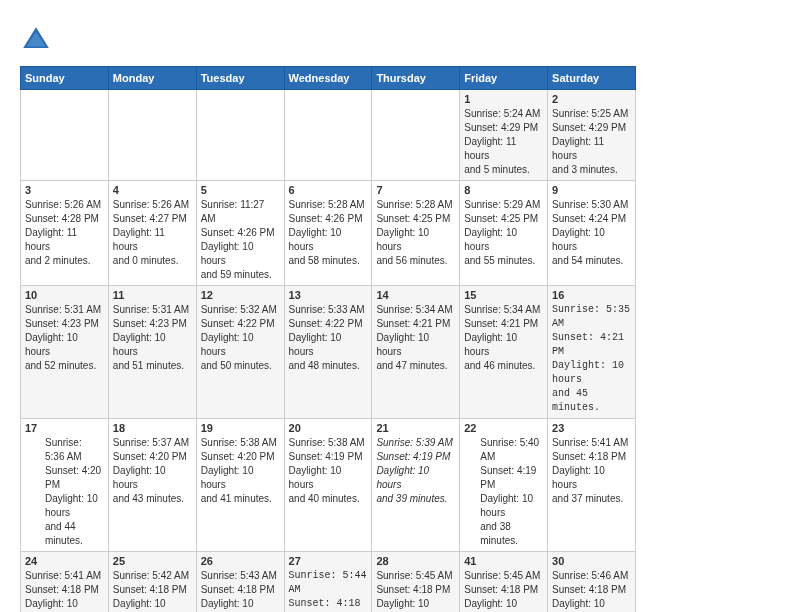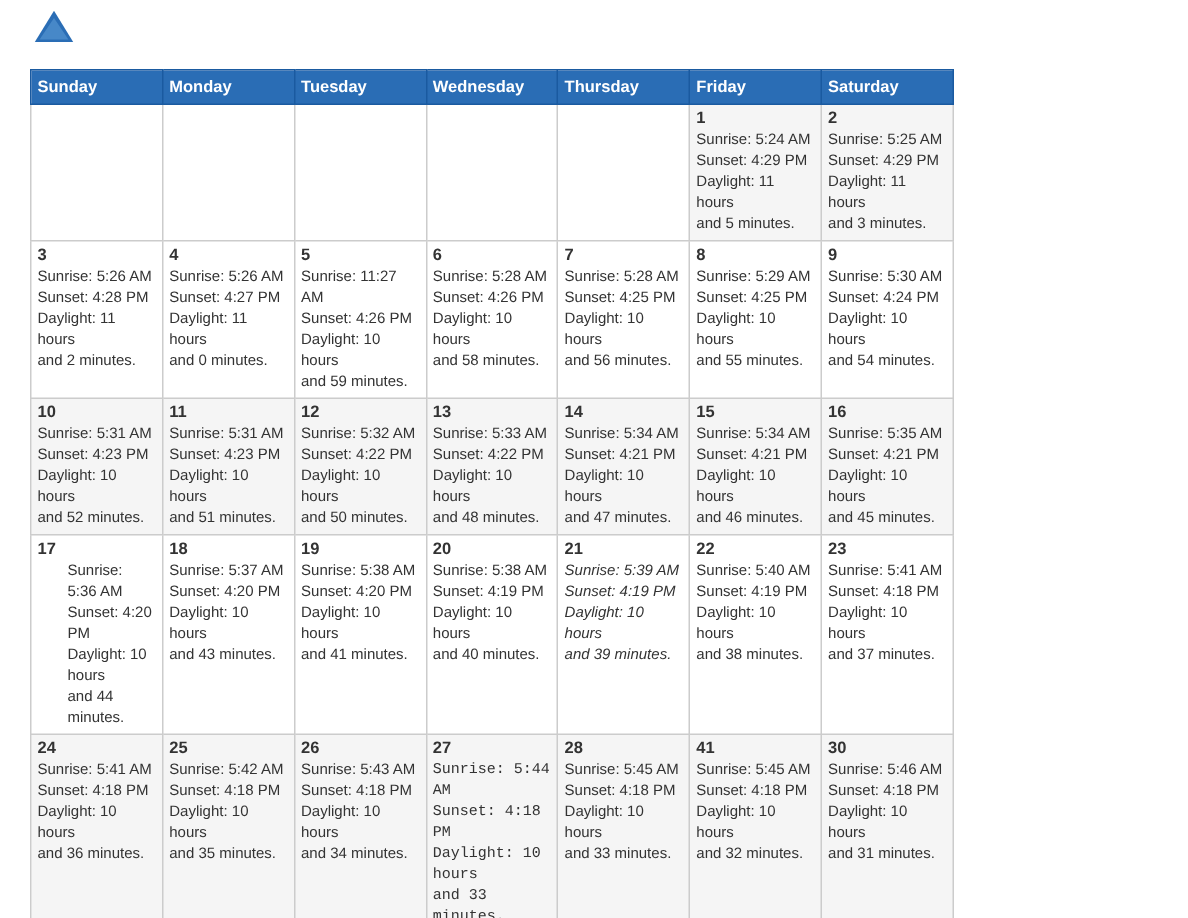--- a/index.html
+++ b/index.html
@@ -6,21 +6,21 @@
     body {
       font-family: Arial, sans-serif;
       background: #fff;
       width: 792px;
       height: 612px;
       overflow: hidden;
     }
     .page {
       width: 656px;
       height: 612px;
-      padding: 4px 20px 10px 20px;
+      padding: 24px 20px 10px 20px;
     }
     .header {
       display: flex;
       justify-content: space-between;
       align-items: flex-start;
       margin-bottom: 10px;
     }
     .logo {
       display: flex;
       align-items: center;
@@ -245,21 +245,21 @@
           </td>
           <td>
             <span class="day-num">15</span>
             <div class="day-info" style="white-space: pre-line;">Sunrise: 5:34 AM
 Sunset: 4:21 PM
 Daylight: 10 hours
 and 46 minutes.</div>
           </td>
           <td>
             <span class="day-num">16</span>
-            <div class="day-info" style="white-space: pre-line;">Sunrise: 5:35 AM
+            <div class="day-info" style="white-space: pre-line; font-family: Liberation Mono, monospace;">Sunrise: 5:35 AM
 Sunset: 4:21 PM
 Daylight: 10 hours
 and 45 minutes.</div>
           </td>
         </tr>
         <tr>
           <td>
             <span class="day-num">17</span>
             <div class="day-info" style="white-space: pre-line; margin-left: 20px;">Sunrise: 5:36 AM
 Sunset: 4:20 PM
@@ -289,21 +289,21 @@
           </td>
           <td>
             <span class="day-num">21</span>
             <div class="day-info" style="white-space: pre-line; font-style: italic;">Sunrise: 5:39 AM
 Sunset: 4:19 PM
 Daylight: 10 hours
 and 39 minutes.</div>
           </td>
           <td>
             <span class="day-num">22</span>
-            <div class="day-info" style="white-space: pre-line;">Sunrise: 5:40 AM
+            <div class="day-info" style="white-space: pre-line; margin-left: 16px;">Sunrise: 5:40 AM
 Sunset: 4:19 PM
 Daylight: 10 hours
 and 38 minutes.</div>
           </td>
           <td>
             <span class="day-num">23</span>
             <div class="day-info" style="white-space: pre-line;">Sunrise: 5:41 AM
 Sunset: 4:18 PM
 Daylight: 10 hours
 and 37 minutes.</div>

